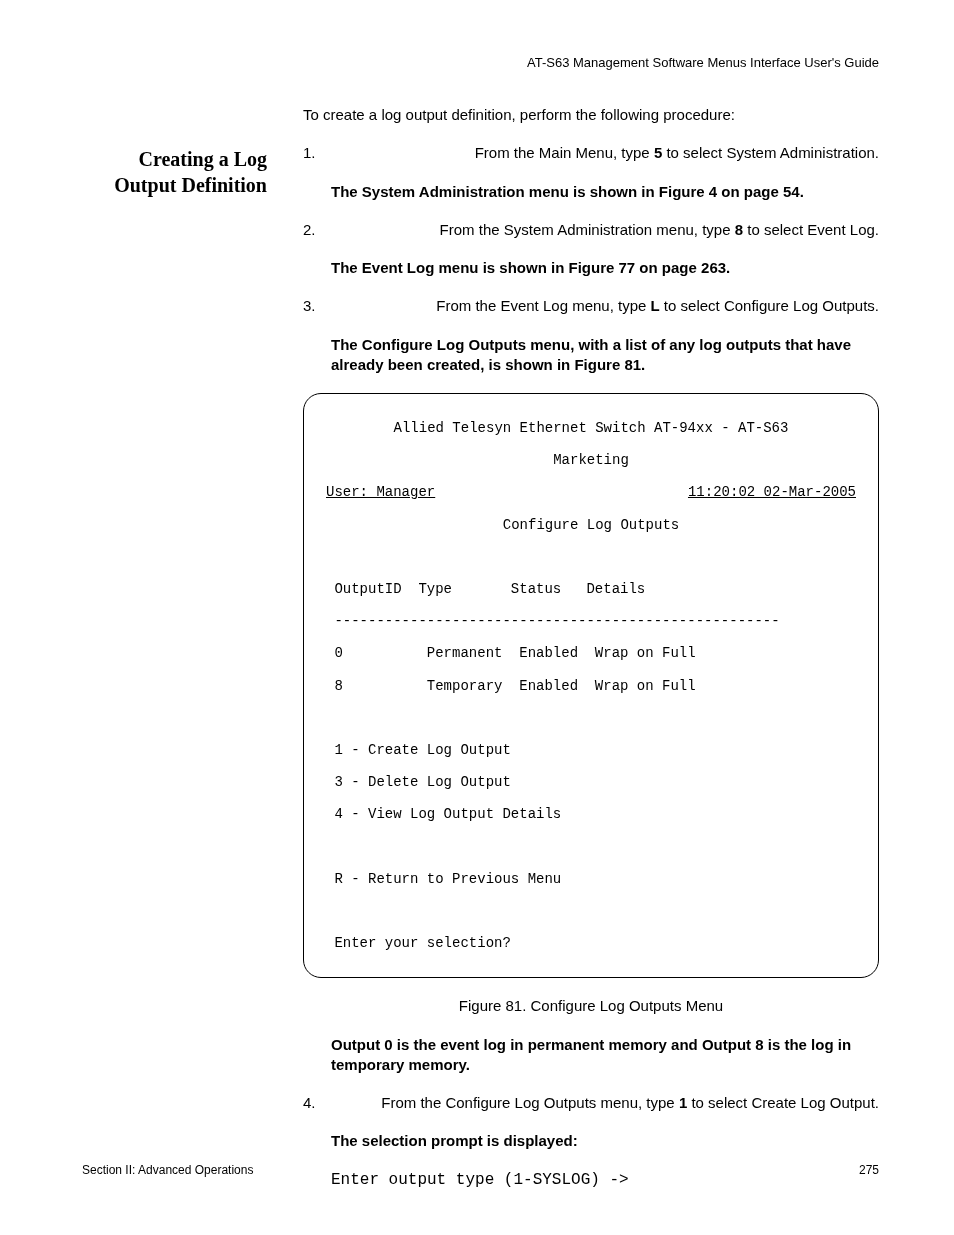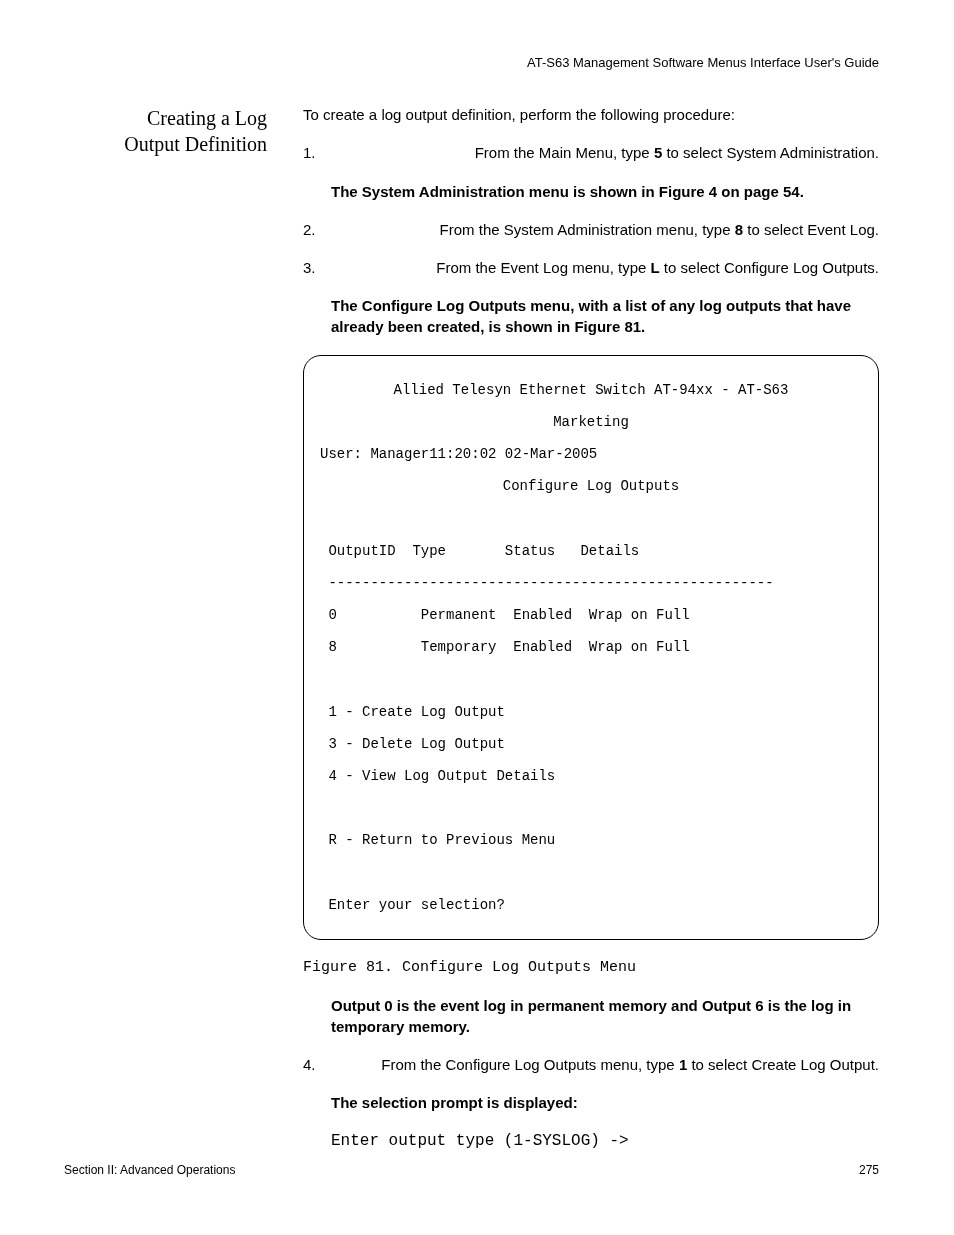--- a/index.html
+++ b/index.html
@@ -21,58 +21,59 @@
       position: absolute;
       top: 105px;
       left: 75px;
       right: 75px;
     }
     .section-title {
       float: left;
       width: 210px;
       text-align: right;
       font-family: 'Times New Roman', serif;
-      font-weight: normal;
+      font-weight: bold;
       font-size: 20px;
       line-height: 1.3;
       padding-right: 18px;
+      margin-top: 41px;
     }
     .body-col {
       margin-left: 228px;
       font-size: 15px;
       line-height: 1.35;
     }
     .body-col p { margin-bottom: 18px; }
     .indent { margin-left: 28px; font-weight: bold; }
     .ol-item { display: flex; margin-bottom: 18px; }
     .ol-num { width: 28px; flex-shrink: 0; }
     .ol-body { flex: 1; text-align: right; }
     .terminal-box {
       border: 1px solid #000;
       border-radius: 18px;
-      padding: 10px 16px;
+      padding: 10px 22px;
       margin: 6px 0 18px 0;
       font-family: 'Courier New', monospace;
       font-size: 14px;
       line-height: 1.15;
       white-space: pre;
     }
     .term-center { text-align: center; }
-    .term-row { display: flex; justify-content: flex-start; }
-    .fig-caption { text-align: left; font-size: 15px; margin-bottom: 18px; font-family: Liberation Mono, monospace; }
+    .term-row { display: flex; justify-content: space-between; text-decoration: underline; }
+    .fig-caption { text-align: center; font-size: 15px; margin-bottom: 18px; }
     .prompt-line {
       font-family: 'Courier New', monospace;
       font-size: 16px;
       margin-left: 28px;
       margin-bottom: 18px;
     }
     .footer {
       position: absolute;
       bottom: 58px;
-      left: 64px;
+      left: 82px;
       right: 75px;
       display: flex;
       justify-content: space-between;
       font-size: 12px;
     }
   </style>
 </head>
 <body>
 
 <div class="header-text">AT-S63 Management Software Menus Interface User's Guide</div>
@@ -93,20 +94,21 @@
       </div>
     </div>
     <p class="indent">The System Administration menu is shown in Figure 4 on page 54.</p>
 
     <div class="ol-item">
       <div class="ol-num">2.</div>
       <div class="ol-body">
         <span>From the System Administration menu, type </span><b>8</b><span> to select Event Log.</span>
       </div>
     </div>
+    <p class="indent">The Event Log menu is shown in Figure 77 on page 263.</p>
 
     <div class="ol-item">
       <div class="ol-num">3.</div>
       <div class="ol-body">
         <span>From the Event Log menu, type </span><b>L</b><span> to select Configure Log Outputs.</span>
       </div>
     </div>
     <p class="indent">The Configure Log Outputs menu, with a list of any log outputs that have already been created, is shown in Figure 81.</p>
 
     <div class="terminal-box">
@@ -124,21 +126,21 @@
 <div> 3 - Delete Log Output</div>
 <div> 4 - View Log Output Details</div>
 <div> </div>
 <div> R - Return to Previous Menu</div>
 <div> </div>
 <div> Enter your selection?</div>
 </div>
 
     <p class="fig-caption">Figure 81. Configure Log Outputs Menu</p>
 
-    <p class="indent">Output 0 is the event log in permanent memory and Output 6 is the log in temporary memory.</p>
+    <p class="indent">Output 0 is the event log in permanent memory and Output 8 is the log in temporary memory.</p>
 
     <div class="ol-item">
       <div class="ol-num">4.</div>
       <div class="ol-body">
         <span>From the Configure Log Outputs menu, type </span><b>1</b><span> to select Create Log Output.</span>
       </div>
     </div>
     <p class="indent">The selection prompt is displayed:</p>
 
     <p class="prompt-line">Enter output type (1-SYSLOG) -&gt;</p>

